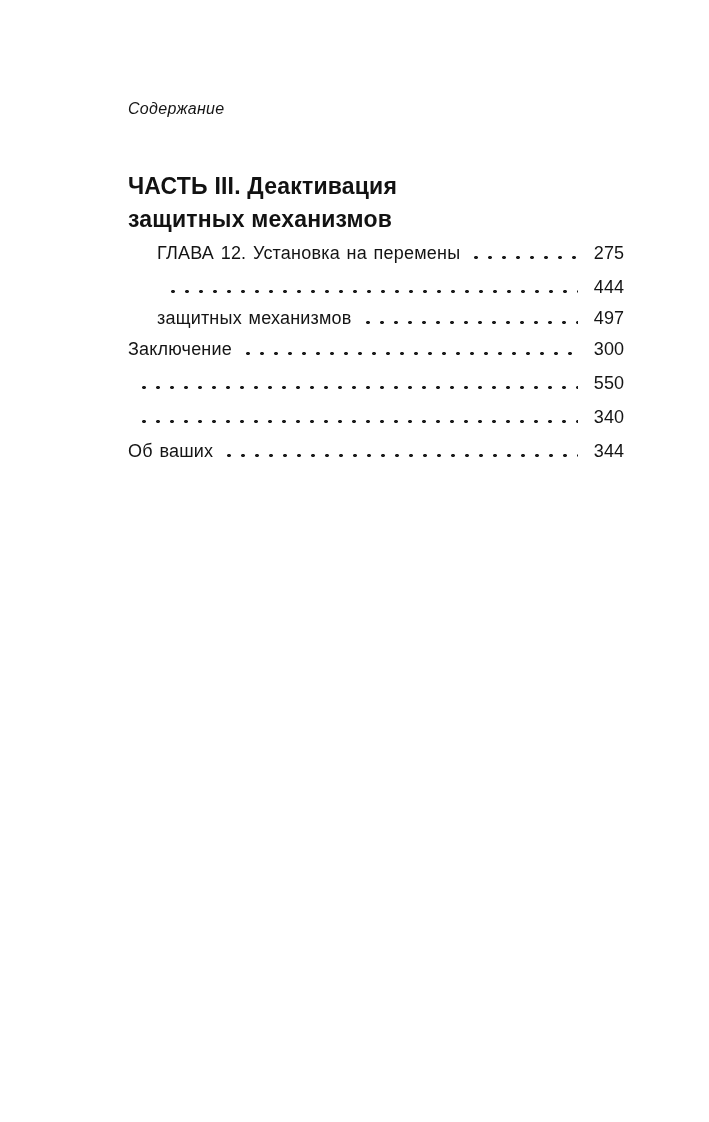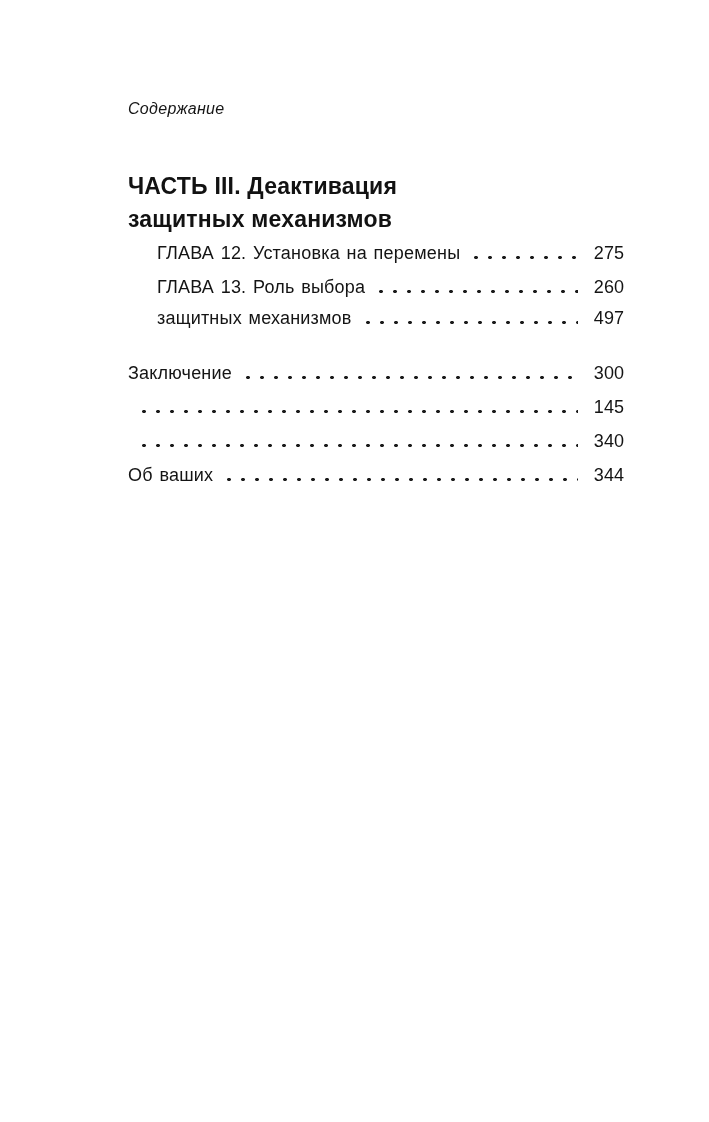--- a/index.html
+++ b/index.html
@@ -71,21 +71,20 @@
   }
   .toc-row.tight .leader {
     background-position: left bottom 7px;
   }
   .pagenum {
     flex: 0 0 auto;
     min-width: 32px;
     text-align: center;
   }
   .back-matter {
-    margin-top: 24px;
   }
 </style>
 </head>
 <body>
 
 <div class="page">
   <div class="content">
 
     <div class="running-header">Содержание</div>
 
@@ -95,43 +94,42 @@
     </div>
 
     <div>
       <div class="toc-row indent">
         <span class="toc-label">ГЛАВА 12. Установка на перемены</span>
         <span class="leader"></span>
         <span class="pagenum">275</span>
       </div>
 
       <div class="toc-row indent">
-        <span class="toc-label">ГЛАВА 13. Роль выбора</span>
         <span class="leader"></span>
-        <span class="pagenum">260</span>
+        <span class="pagenum">444</span>
       </div>
 
 
       <div class="toc-row indent tight">
         <span class="toc-label">защитных механизмов</span>
         <span class="leader"></span>
         <span class="pagenum">497</span>
       </div>
     </div>
 
     <div class="back-matter">
       <div class="toc-row">
         <span class="toc-label">Заключение</span>
         <span class="leader"></span>
         <span class="pagenum">300</span>
       </div>
 
       <div class="toc-row">
         <span class="leader"></span>
-        <span class="pagenum">145</span>
+        <span class="pagenum">550</span>
       </div>
 
       <div class="toc-row">
         <span class="leader"></span>
         <span class="pagenum">340</span>
       </div>
 
       <div class="toc-row">
         <span class="toc-label">Об ваших</span>
         <span class="leader"></span>

